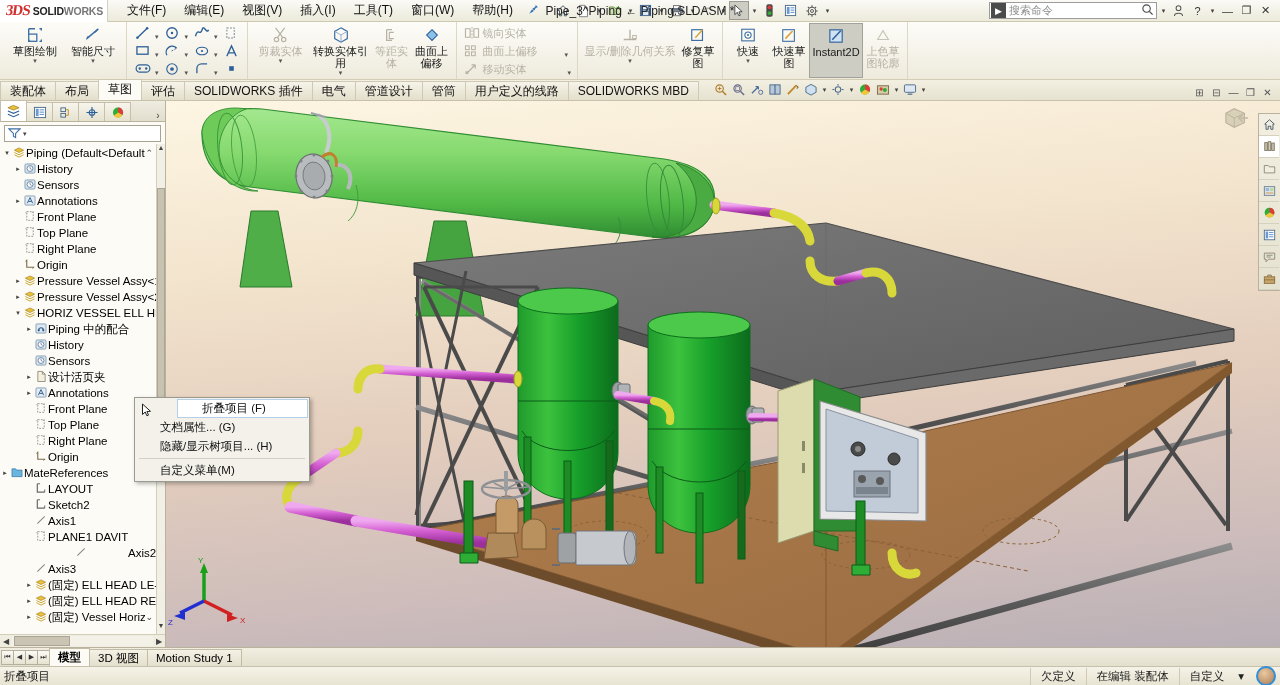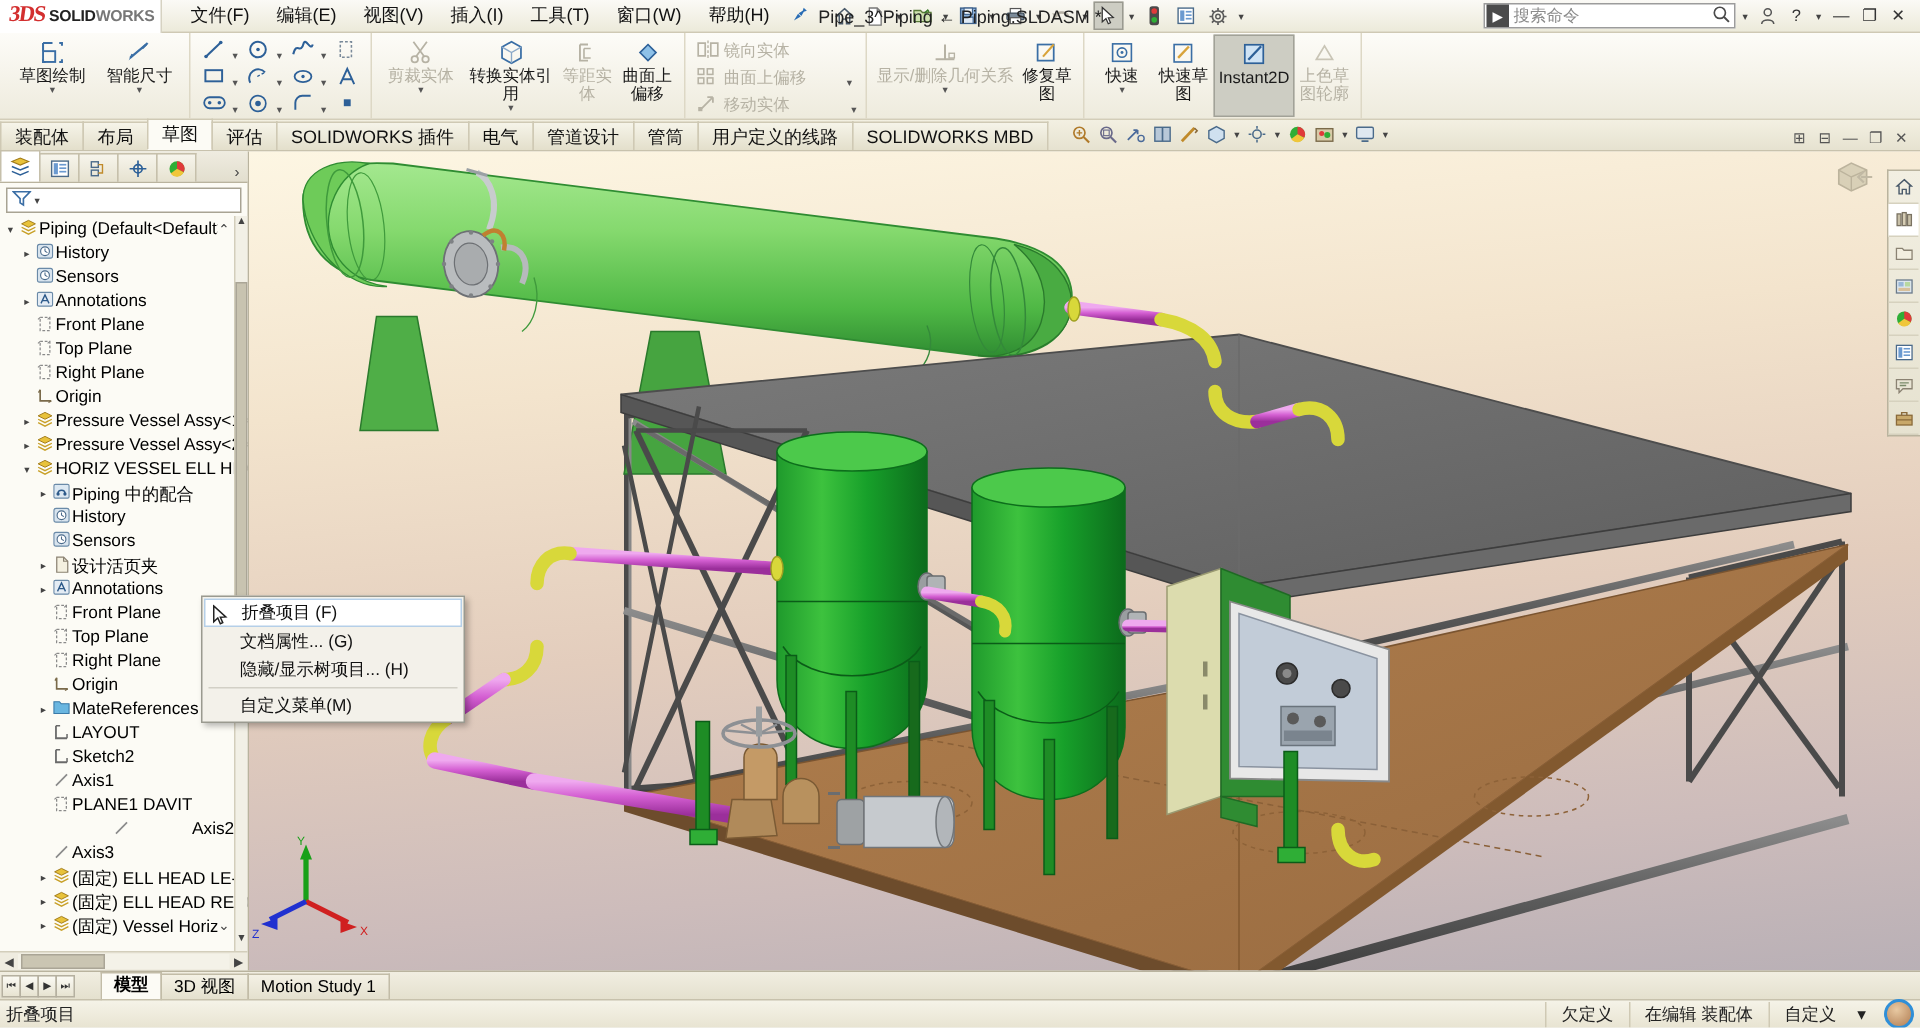--- a/index.html
+++ b/index.html
@@ -171,21 +171,21 @@
   
   .ctxmenu {
     position:absolute; left:134px; top:397px; width:176px;
     background:#f3f1ea; border:1px solid #9a9a90;
     box-shadow:2px 2px 4px rgba(0,0,0,.28); z-index:60;
     padding:1px;
   }
   .ctxitem { height:19px; display:flex; align-items:center;
     padding-left:24px; font-size:11.5px; color:#111; cursor:default;
     position:relative; }
-  .ctxitem.hl { background:#fff; border:1px solid #b5cfe8; }
+  .ctxitem.hl { background:#fff; border:1px solid #b5cfe8;margin-left:41px; }
   .ctxsep { height:1px; background:#d2d0c6; margin:2px 3px; }
   .ctx-cursor { position:absolute; left:141px; top:403px; z-index:61;
     font-size:14px; color:#111; }
 
   
   .graphics {
     position:absolute; left:166px; top:101px; width:1114px; height:546px;
     background:linear-gradient(175deg,#fdf6e3 0%,#f3e4cd 28%,#e3cdbd 56%,#cdbcbb 82%,#b9b0b6 100%);
     overflow:hidden;
   }
@@ -212,21 +212,21 @@
     border-top:1px solid #b9b39e; display:flex; align-items:center;
   }
   .navbtns { display:flex; align-items:center; padding-left:1px; }
   .navb { width:13px; height:15px; border:1px solid #b5b0a0;
     background:linear-gradient(#fbfaf4,#e7e3d1); font-size:7px;
     display:flex; align-items:center; justify-content:center;
     margin-right:-1px; cursor:default; color:#333; }
   .btab { padding:1px 8px 2px; font-size:11.5px; border:1px solid #c2bca7;
     border-bottom:none; margin-right:-1px; height:17px; line-height:14px;
     background:linear-gradient(#f4f1e5,#e4e0ce); cursor:default; }
-  .btab.active { background:#fcfbf5; font-weight:bold; height:19px;margin-left:18px; }
+  .btab.active { background:#fcfbf5; font-weight:bold; height:19px; }
 
   
   .statusbar {
     position:absolute; top:666px; left:0; width:1280px; height:19px;
     background:linear-gradient(#f5f3e8,#e8e4d2);
     border-top:1px solid #c7c1ac;
     display:flex; align-items:center; font-size:11.5px; color:#222;
   }
   .st-left { padding-left:4px; }
   .st-right { margin-left:auto; display:flex; align-items:center; }
@@ -953,21 +953,21 @@
             <span class="tlb">Right Plane</span>
           </div>
           <div class="trow" style="padding-left: 24px;">
             <span class="exp"></span>
             <span class="tic"><svg width="12" height="12" viewBox="0 0 13 13">
                 <path d="M3 2 v8 h8" fill="none" stroke="#7a6a4a" stroke-width="1.2"></path>
                 <path d="M3 2 l-1.2 2 M11 10 l-2 1.2" stroke="#7a6a4a" stroke-width="1"></path>
               </svg></span>
             <span class="tlb">Origin</span>
           </div>
-          <div class="trow" style="padding-left: 24px;">
+          <div class="trow" style="">
             <span class="exp">▸</span>
             <span class="tic"><svg width="12" height="11" viewBox="0 0 13 12">
                 <path d="M1 10.5 V2 h4 l1.2 1.4 h5.8 V10.5 z" fill="#6ab6e0" stroke="#3a7aa8" stroke-width=".8"></path>
               </svg></span>
             <span class="tlb">MateReferences</span>
           </div>
           <div class="trow" style="padding-left: 24px;">
             <span class="exp"></span>
             <span class="tic"><svg width="12" height="12" viewBox="0 0 13 13">
                 <path d="M2.5 2 v9 h8" fill="none" stroke="#6a6a6a" stroke-width="1.3"></path>

